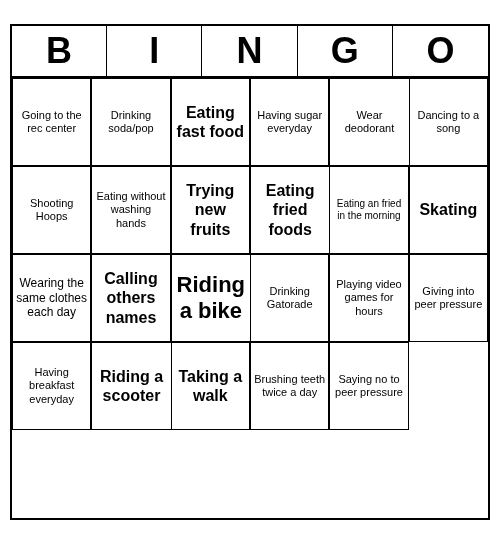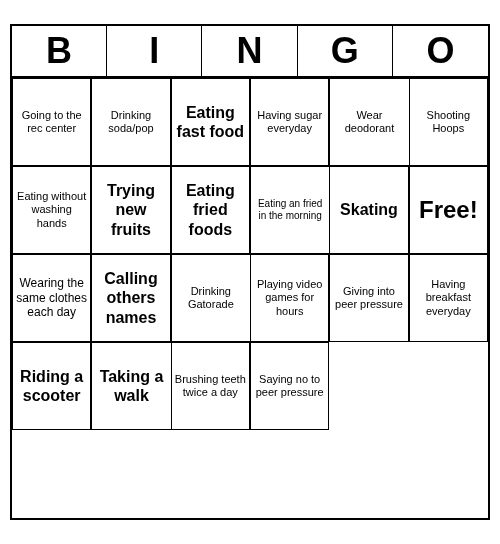--- a/index.html
+++ b/index.html
@@ -82,45 +82,48 @@
       <div class="bingo-cell">
         <span class="bingo-cell-text large">Eating fast food</span>
       </div>
       <div class="bingo-cell">
         <span class="bingo-cell-text">Having sugar everyday</span>
       </div>
       <div class="bingo-cell">
         <span class="bingo-cell-text">Wear deodorant</span>
       </div>
       <div class="bingo-cell">
+        <span class="bingo-cell-text">Dancing to a song</span>
+      </div>
+      <div class="bingo-cell">
         <span class="bingo-cell-text">Shooting Hoops</span>
       </div>
       <div class="bingo-cell">
         <span class="bingo-cell-text">Eating without washing hands</span>
       </div>
       <div class="bingo-cell">
         <span class="bingo-cell-text large">Trying new fruits</span>
       </div>
       <div class="bingo-cell">
         <span class="bingo-cell-text large">Eating fried foods</span>
       </div>
       <div class="bingo-cell">
         <span class="bingo-cell-text" style="font-size: 10px;">Eating an fried in the morning</span>
       </div>
       <div class="bingo-cell">
         <span class="bingo-cell-text large">Skating</span>
       </div>
       <div class="bingo-cell">
-        <span class="free-cell">Free!</span>
-      </div>
-      <div class="bingo-cell">
         <span class="bingo-cell-text" style="font-size: 12px;">Wearing the same clothes each day</span>
       </div>
       <div class="bingo-cell">
         <span class="bingo-cell-text large">Calling others names</span>
+      </div>
+      <div class="bingo-cell">
+        <span class="bingo-cell-text xlarge">Riding a bike</span>
       </div>
       <div class="bingo-cell">
         <span class="bingo-cell-text">Drinking Gatorade</span>
       </div>
       <div class="bingo-cell">
         <span class="bingo-cell-text">Playing video games for hours</span>
       </div>
       <div class="bingo-cell">
         <span class="bingo-cell-text">Giving into peer pressure</span>
       </div>

